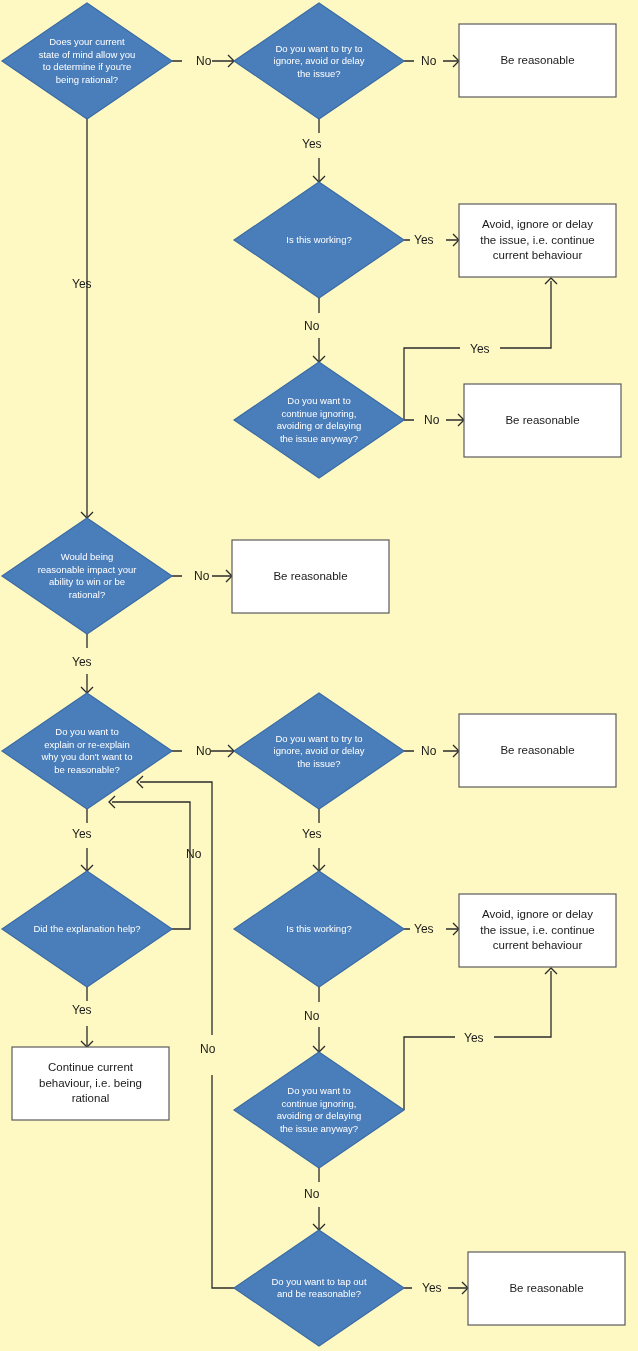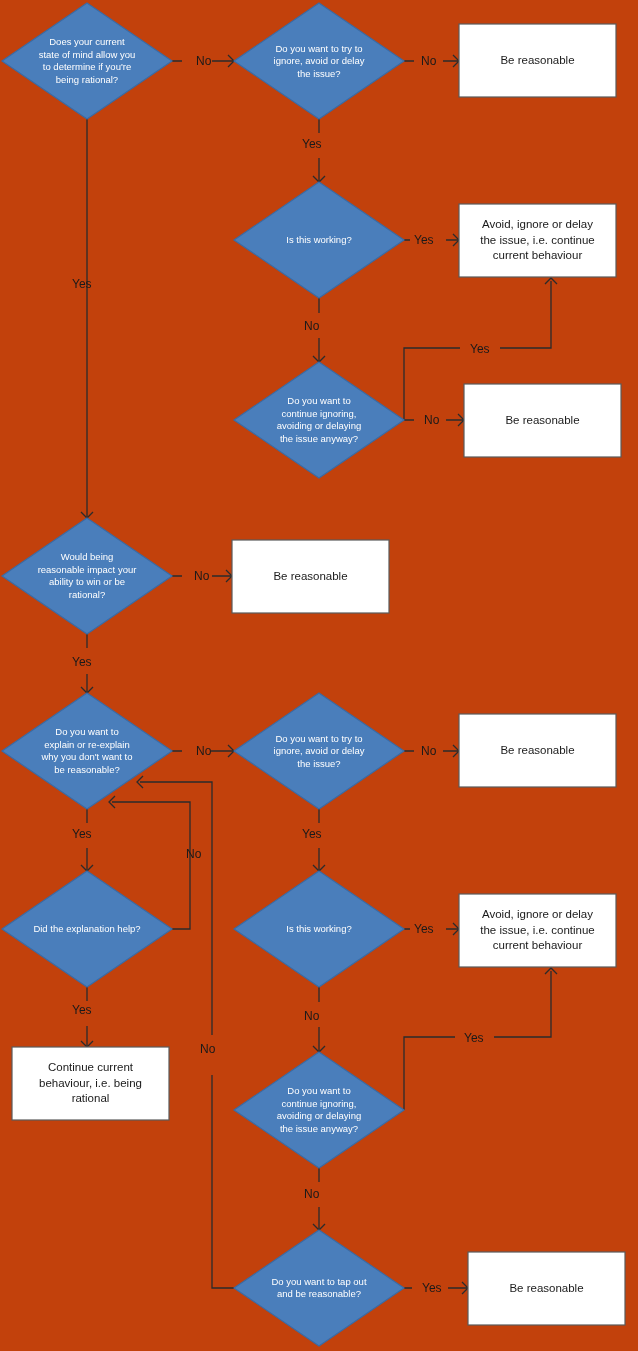--- a/index.html
+++ b/index.html
@@ -8,21 +8,21 @@
     padding: 0;
     background: #ffffff;
   }
   body {
     font-family: "Liberation Sans", sans-serif;
   }
   #flow-root {
     position: relative;
     width: 638px;
     height: 1351px;
-    background: #c2410c;
+    background: #fef9c3;
     overflow: hidden;
   }
   svg#flow-svg {
     position: absolute;
     left: 0;
     top: 0;
     width: 638px;
     height: 1351px;
     display: block;
   }

